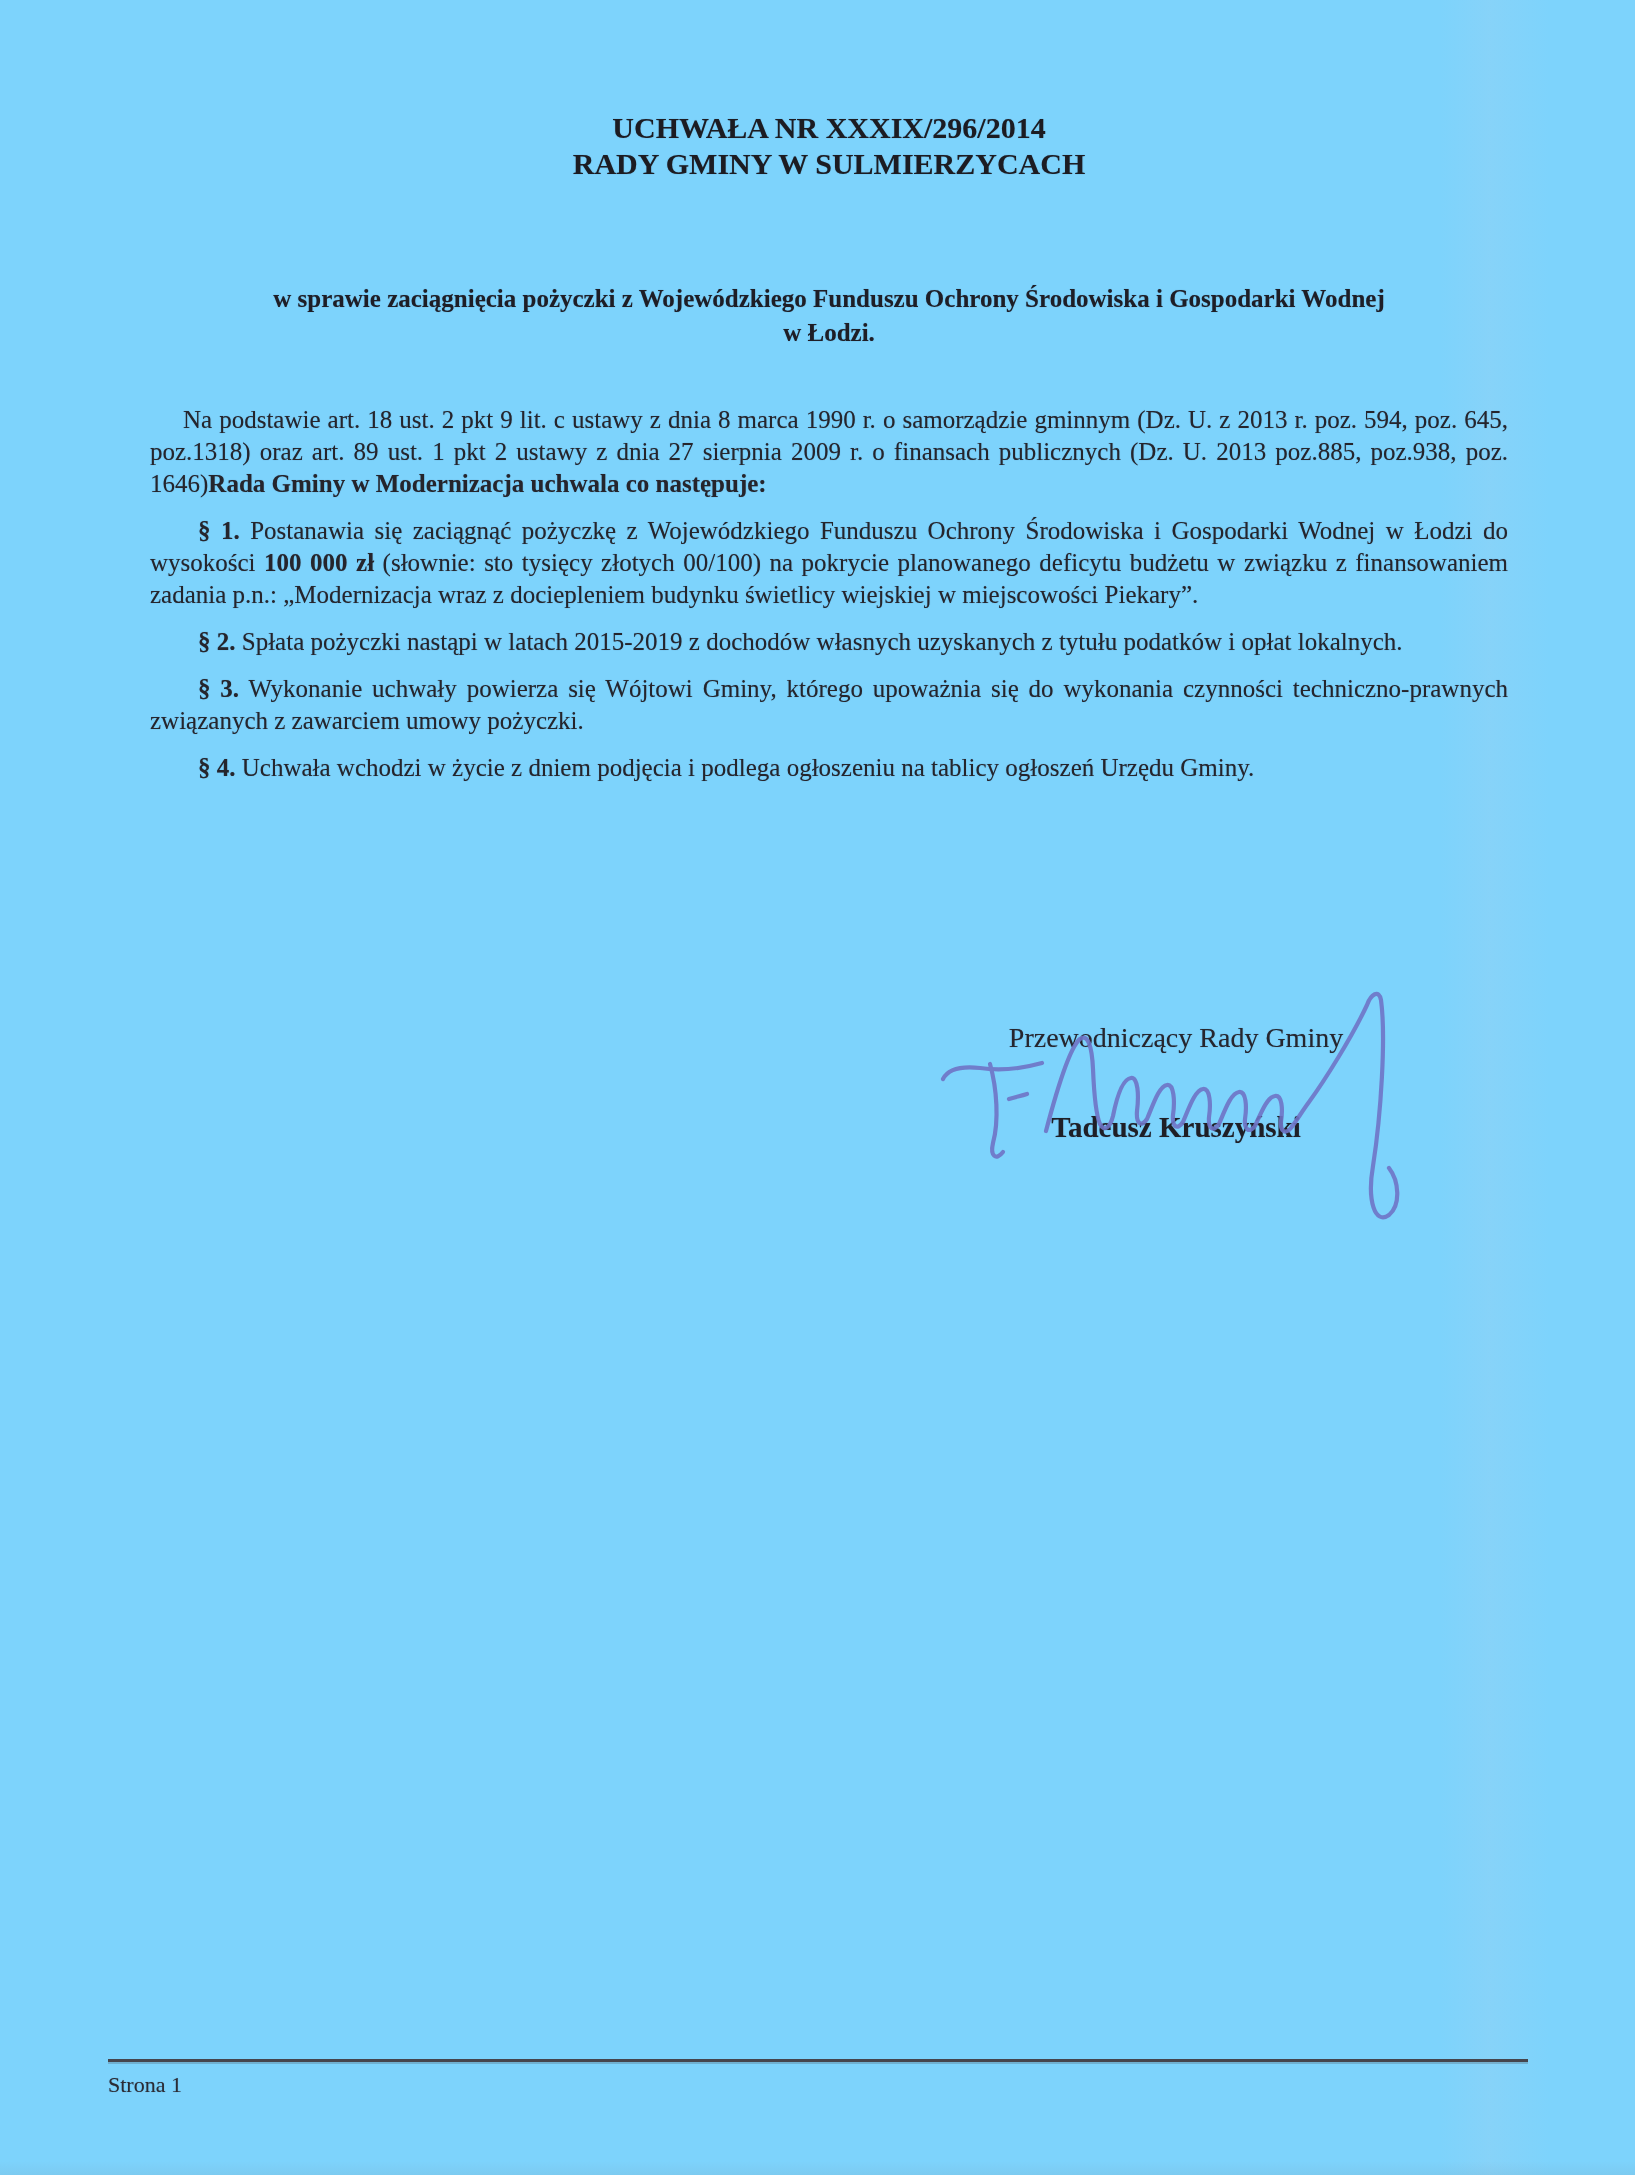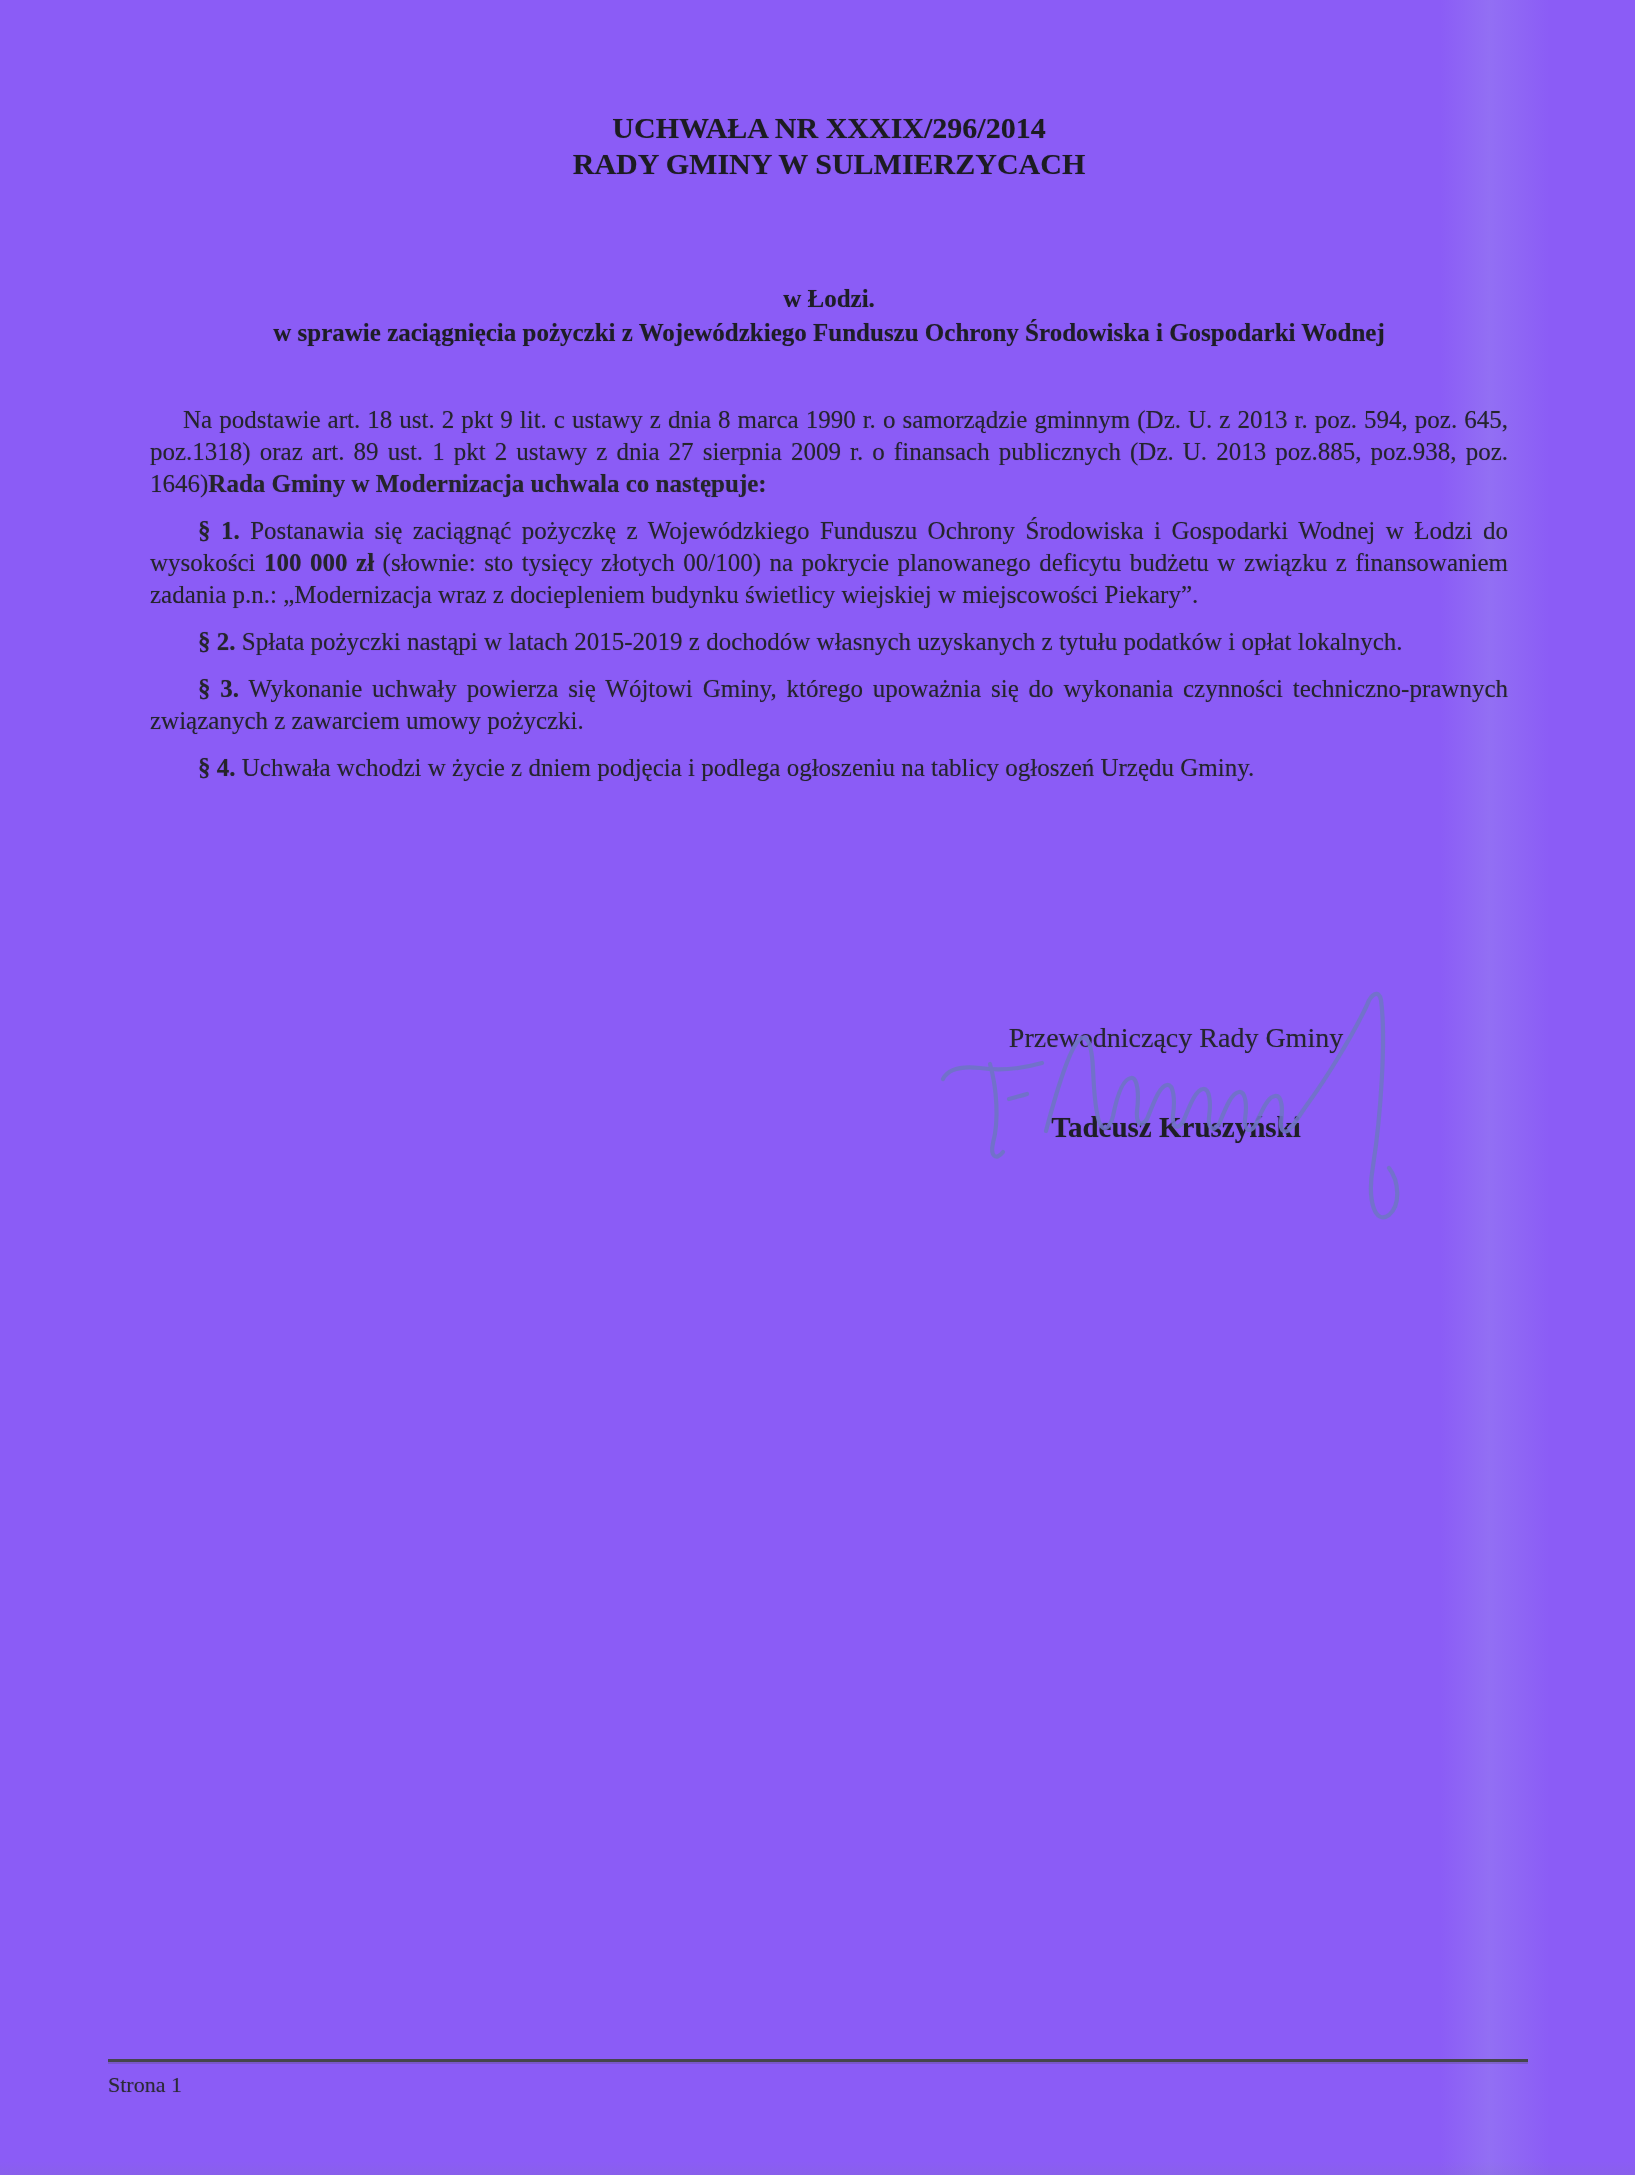--- a/index.html
+++ b/index.html
@@ -5,21 +5,21 @@
   html, body { margin: 0; padding: 0; }
   body {
     width: 1635px; height: 2175px;
     background: #ffffff;
     font-family: "Liberation Serif", serif;
     color: #25252c;
   }
   .page {
     position: relative;
     width: 1635px; height: 2175px;
-    background: #8b5cf6;
+    background: #7dd3fc;
     overflow: hidden;
   }
   
   .scan-streak {
     position: absolute; top: 0; left: 1440px; width: 110px; height: 100%;
     background: linear-gradient(90deg, rgba(185,210,232,0) 0%, rgba(185,210,232,0.16) 45%, rgba(185,210,232,0) 100%);
     pointer-events: none;
   }
   .scan-bottom {
     position: absolute; left: 0; bottom: 0; width: 100%; height: 14px;
@@ -84,22 +84,22 @@
   <div class="scan-streak"></div>
   <div class="scan-bottom"></div>
 
   <div class="title-block doc-text">
     <div>UCHWAŁA NR XXXIX/296/2014</div>
     <div>RADY GMINY W SULMIERZYCACH</div>
   </div>
 
 
   <div class="subject-block doc-text">
+    <div>w sprawie zaciągnięcia pożyczki z Wojewódzkiego Funduszu Ochrony Środowiska i Gospodarki Wodnej</div>
     <div>w Łodzi.</div>
-    <div>w sprawie zaciągnięcia pożyczki z Wojewódzkiego Funduszu Ochrony Środowiska i Gospodarki Wodnej</div>
   </div>
 
   <div class="body-block doc-text">
     <p class="para-preamble"><span>Na podstawie art. 18 ust. 2 pkt 9 lit. c ustawy z dnia 8 marca 1990 r. o samorządzie gminnym (Dz. U. z 2013 r. poz. 594, poz. 645, poz.1318) oraz art. 89 ust. 1 pkt 2 ustawy z dnia 27 sierpnia 2009 r. o finansach publicznych (Dz. U. 2013 poz.885, poz.938, poz. 1646)</span><span class="b">Rada Gminy w Modernizacja  uchwala co następuje:</span></p>
 
     <p class="para-section"><span class="b">§ 1.</span><span> Postanawia się zaciągnąć pożyczkę z Wojewódzkiego Funduszu Ochrony Środowiska i Gospodarki Wodnej w Łodzi do wysokości </span><span class="b">100 000 zł</span><span> (słownie: sto tysięcy złotych 00/100) na pokrycie planowanego deficytu budżetu w związku z finansowaniem zadania p.n.: „Modernizacja wraz z dociepleniem budynku świetlicy wiejskiej w miejscowości Piekary”.</span></p>
 
     <p class="para-section"><span class="b">§ 2.</span><span> Spłata pożyczki nastąpi w latach 2015-2019 z dochodów własnych uzyskanych z tytułu podatków i opłat lokalnych.</span></p>
 
     <p class="para-section"><span class="b">§ 3.</span><span> Wykonanie uchwały powierza się Wójtowi Gminy, którego upoważnia się do wykonania czynności techniczno-prawnych związanych z zawarciem umowy pożyczki.</span></p>

